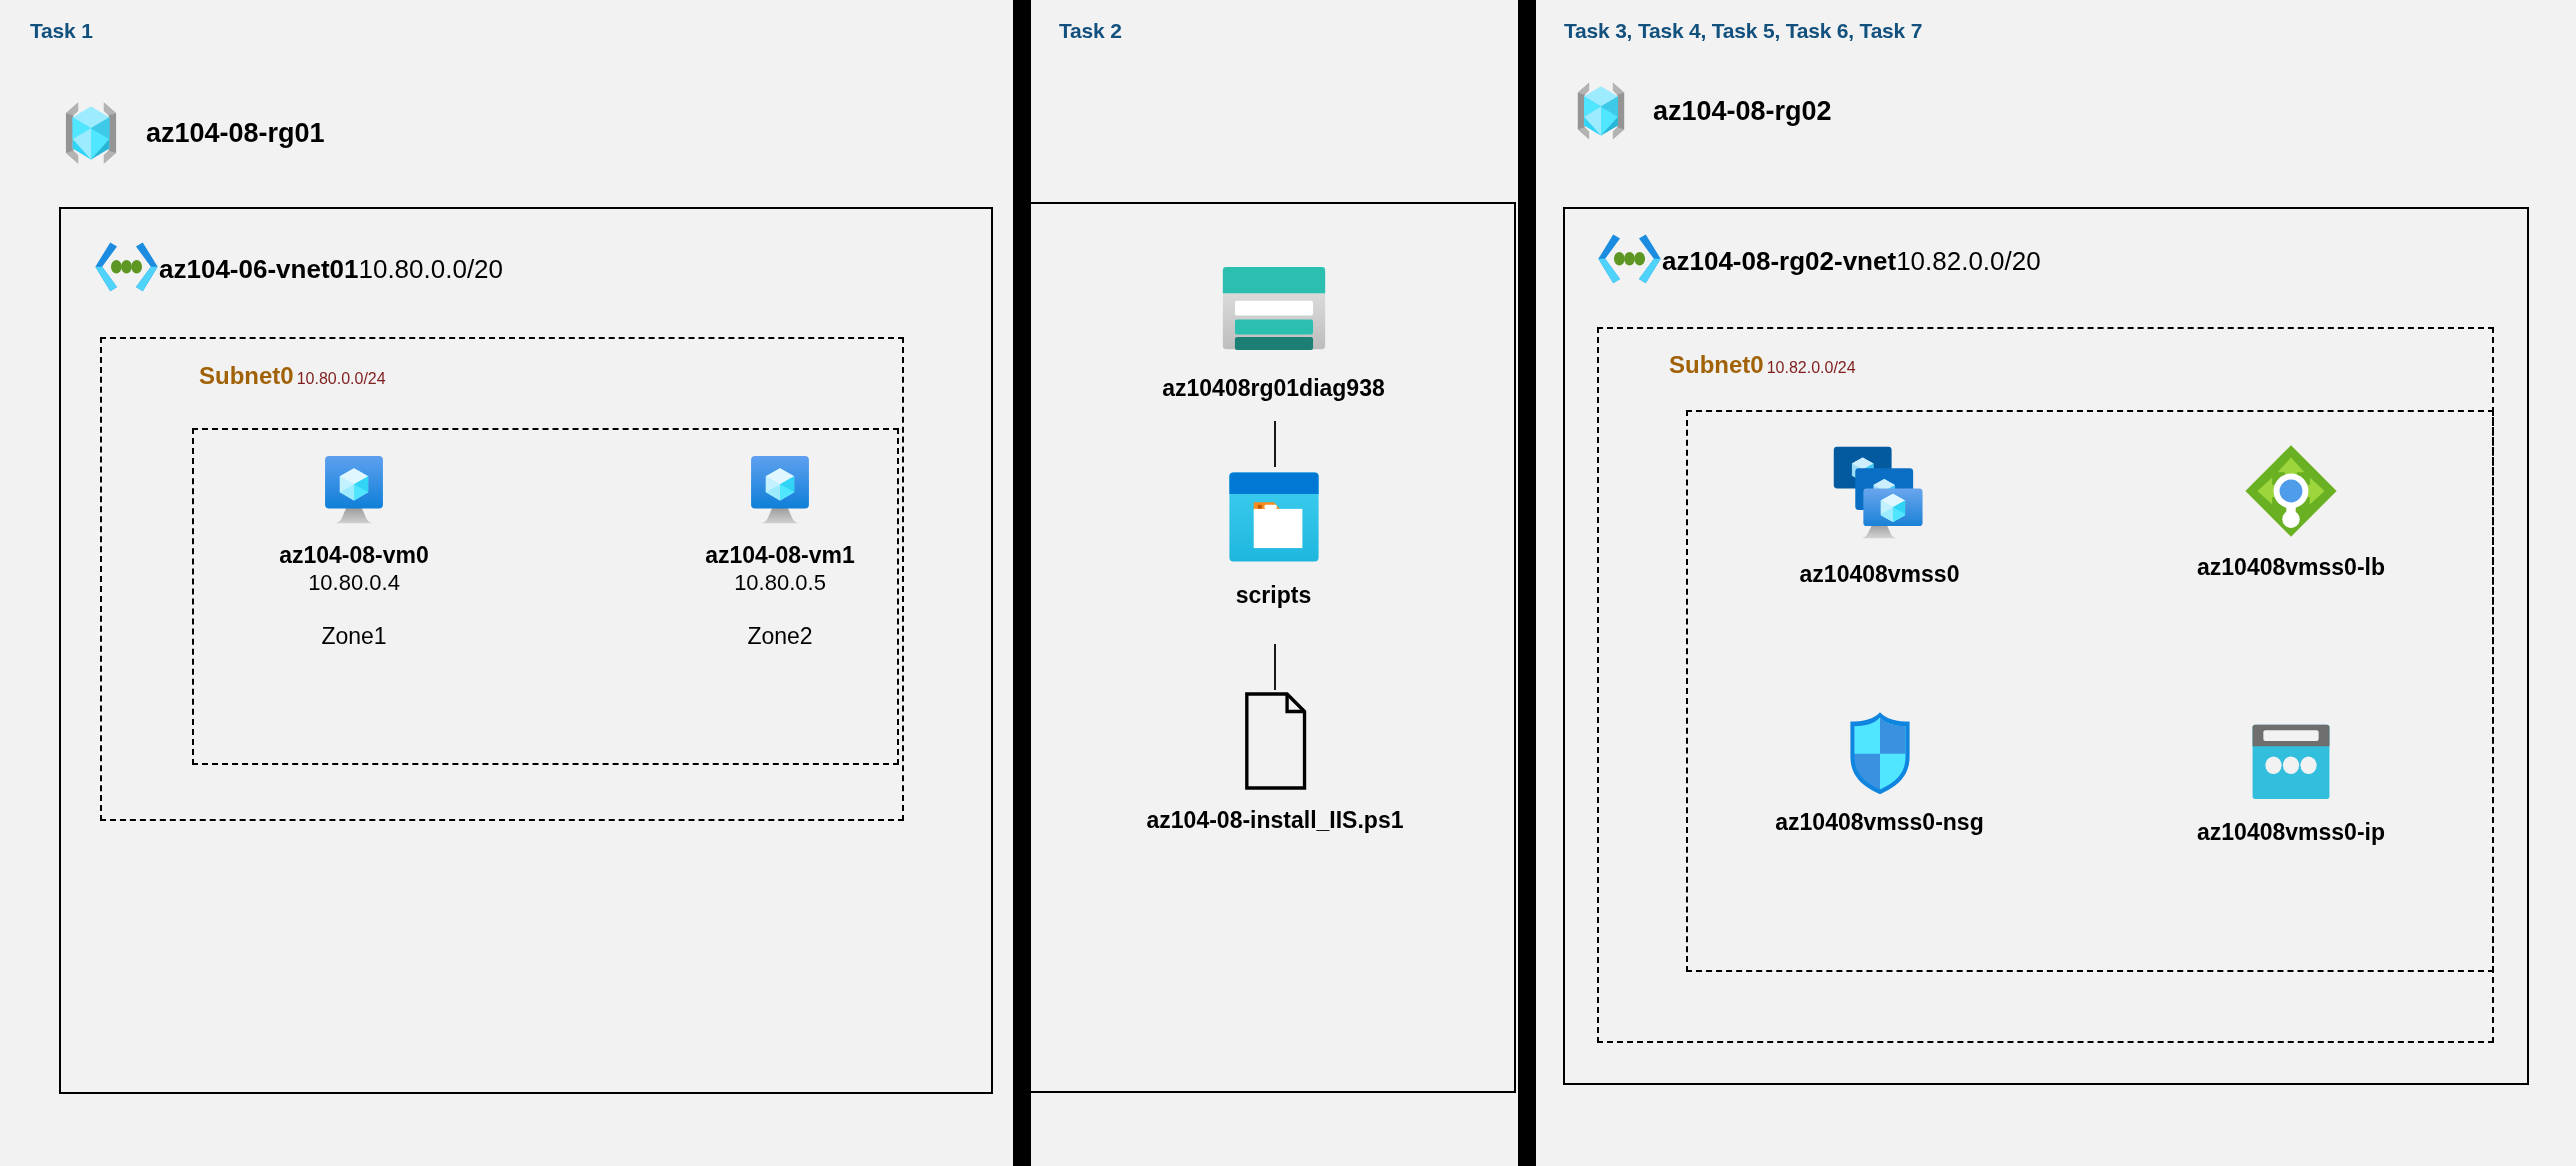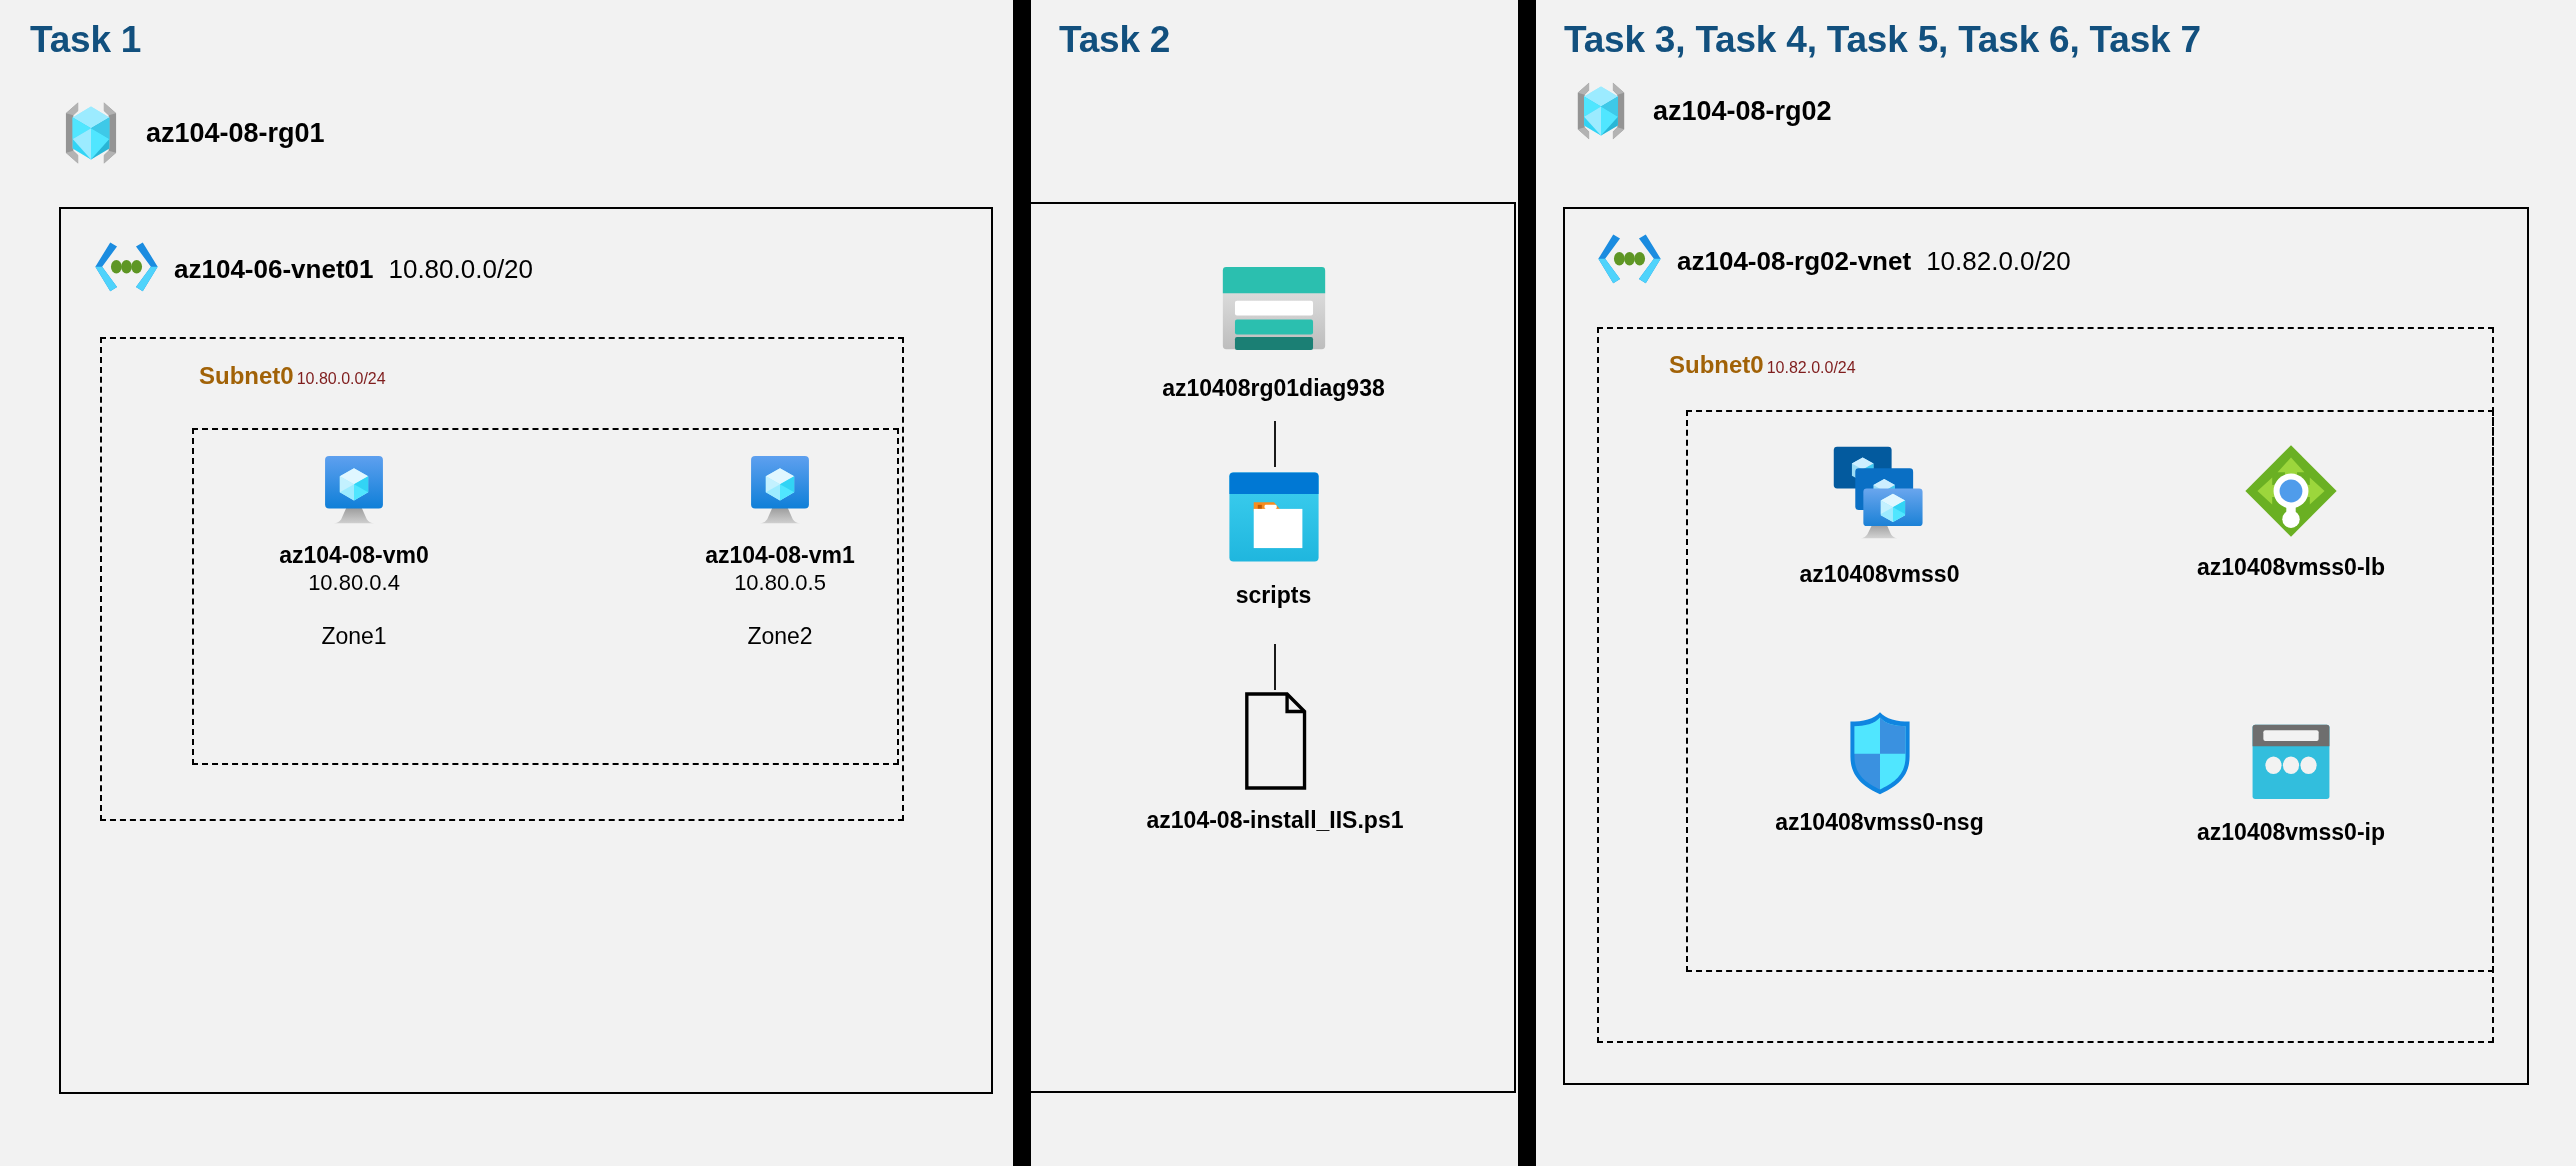--- a/index.html
+++ b/index.html
@@ -32,21 +32,21 @@
   
   .panel { position: absolute; }
   .panel-task1 { left: 0;      top: 0; width: 1013px; height: 1166px; }
   .panel-task2 { left: 1031px; top: 0; width: 487px;  height: 1166px; }
   .panel-task3 { left: 1536px; top: 0; width: 1040px; height: 854px; }
 
   .task-label {
     position: absolute;
     color: #12507e;
     font-weight: bold;
-    font-size: 37px;
+    font-size: 21px;
     letter-spacing: -0.2px;
     white-space: nowrap;
   }
 
   
   .rg-row {
     position: absolute;
     display: flex;
     align-items: center;
     gap: 15px;
@@ -68,21 +68,20 @@
     position: absolute;
     border: 2.7px dashed #000000;
     background: transparent;
   }
 
   
   .vnet-row {
     position: absolute;
     display: flex;
     align-items: center;
-    gap: 15px;
     white-space: nowrap;
   }
   .vnet-name {
     font-size: 26px;
     font-weight: bold;
     color: #000000;
   }
   .vnet-cidr {
     font-size: 26px;
     font-weight: normal;

